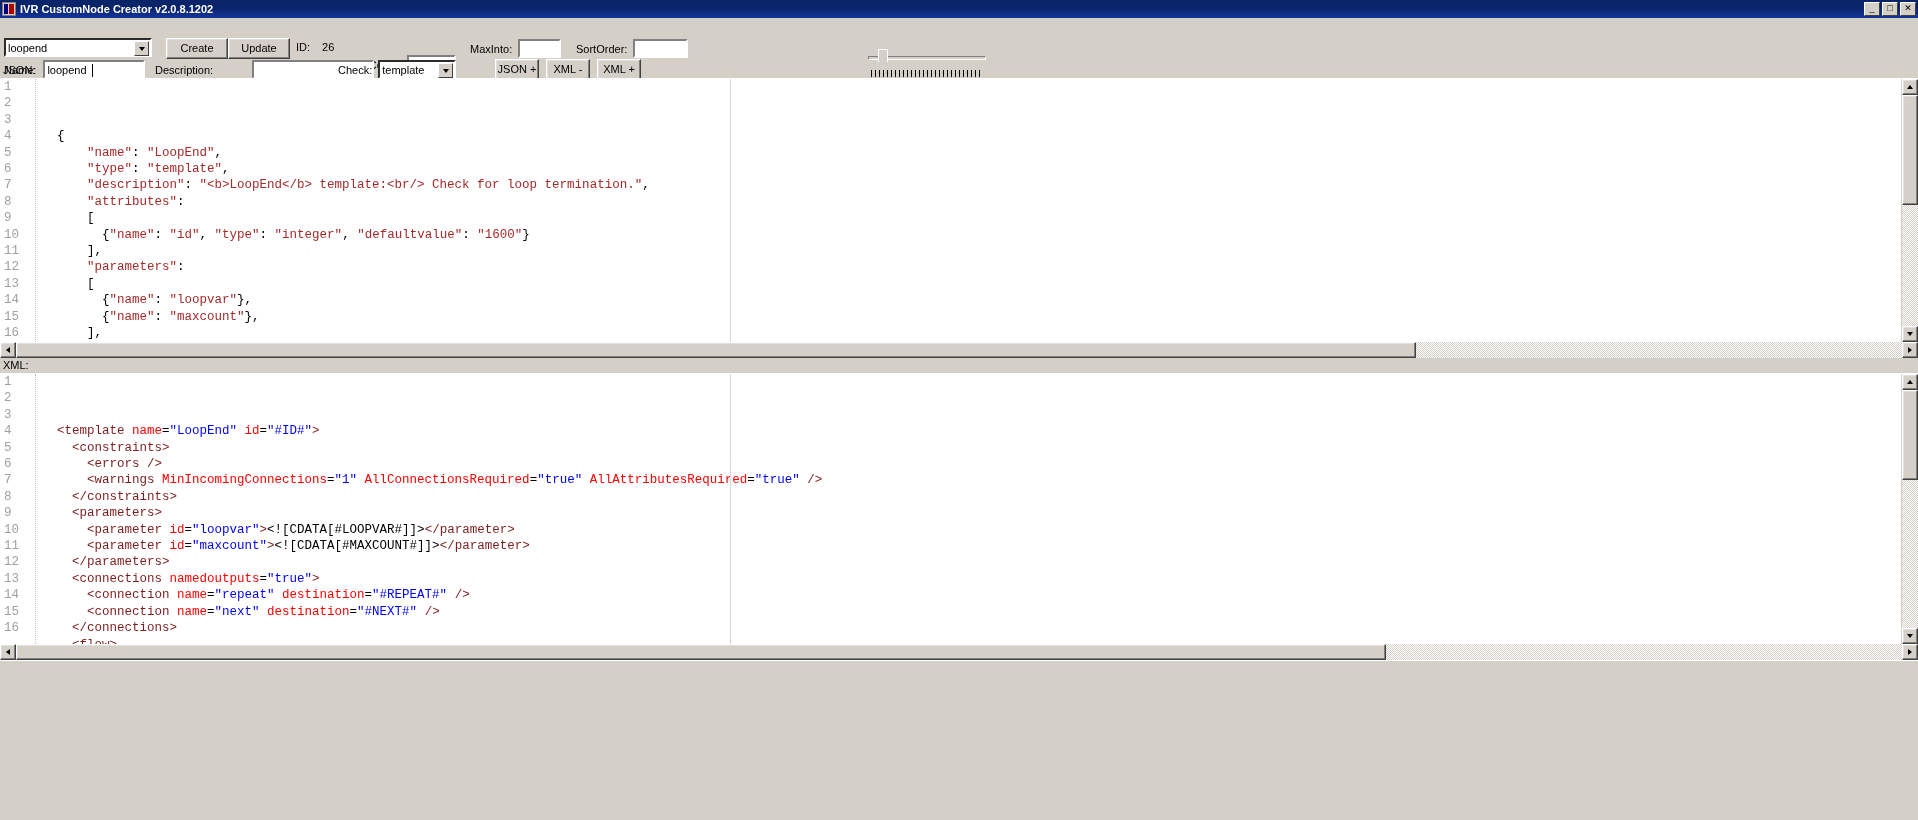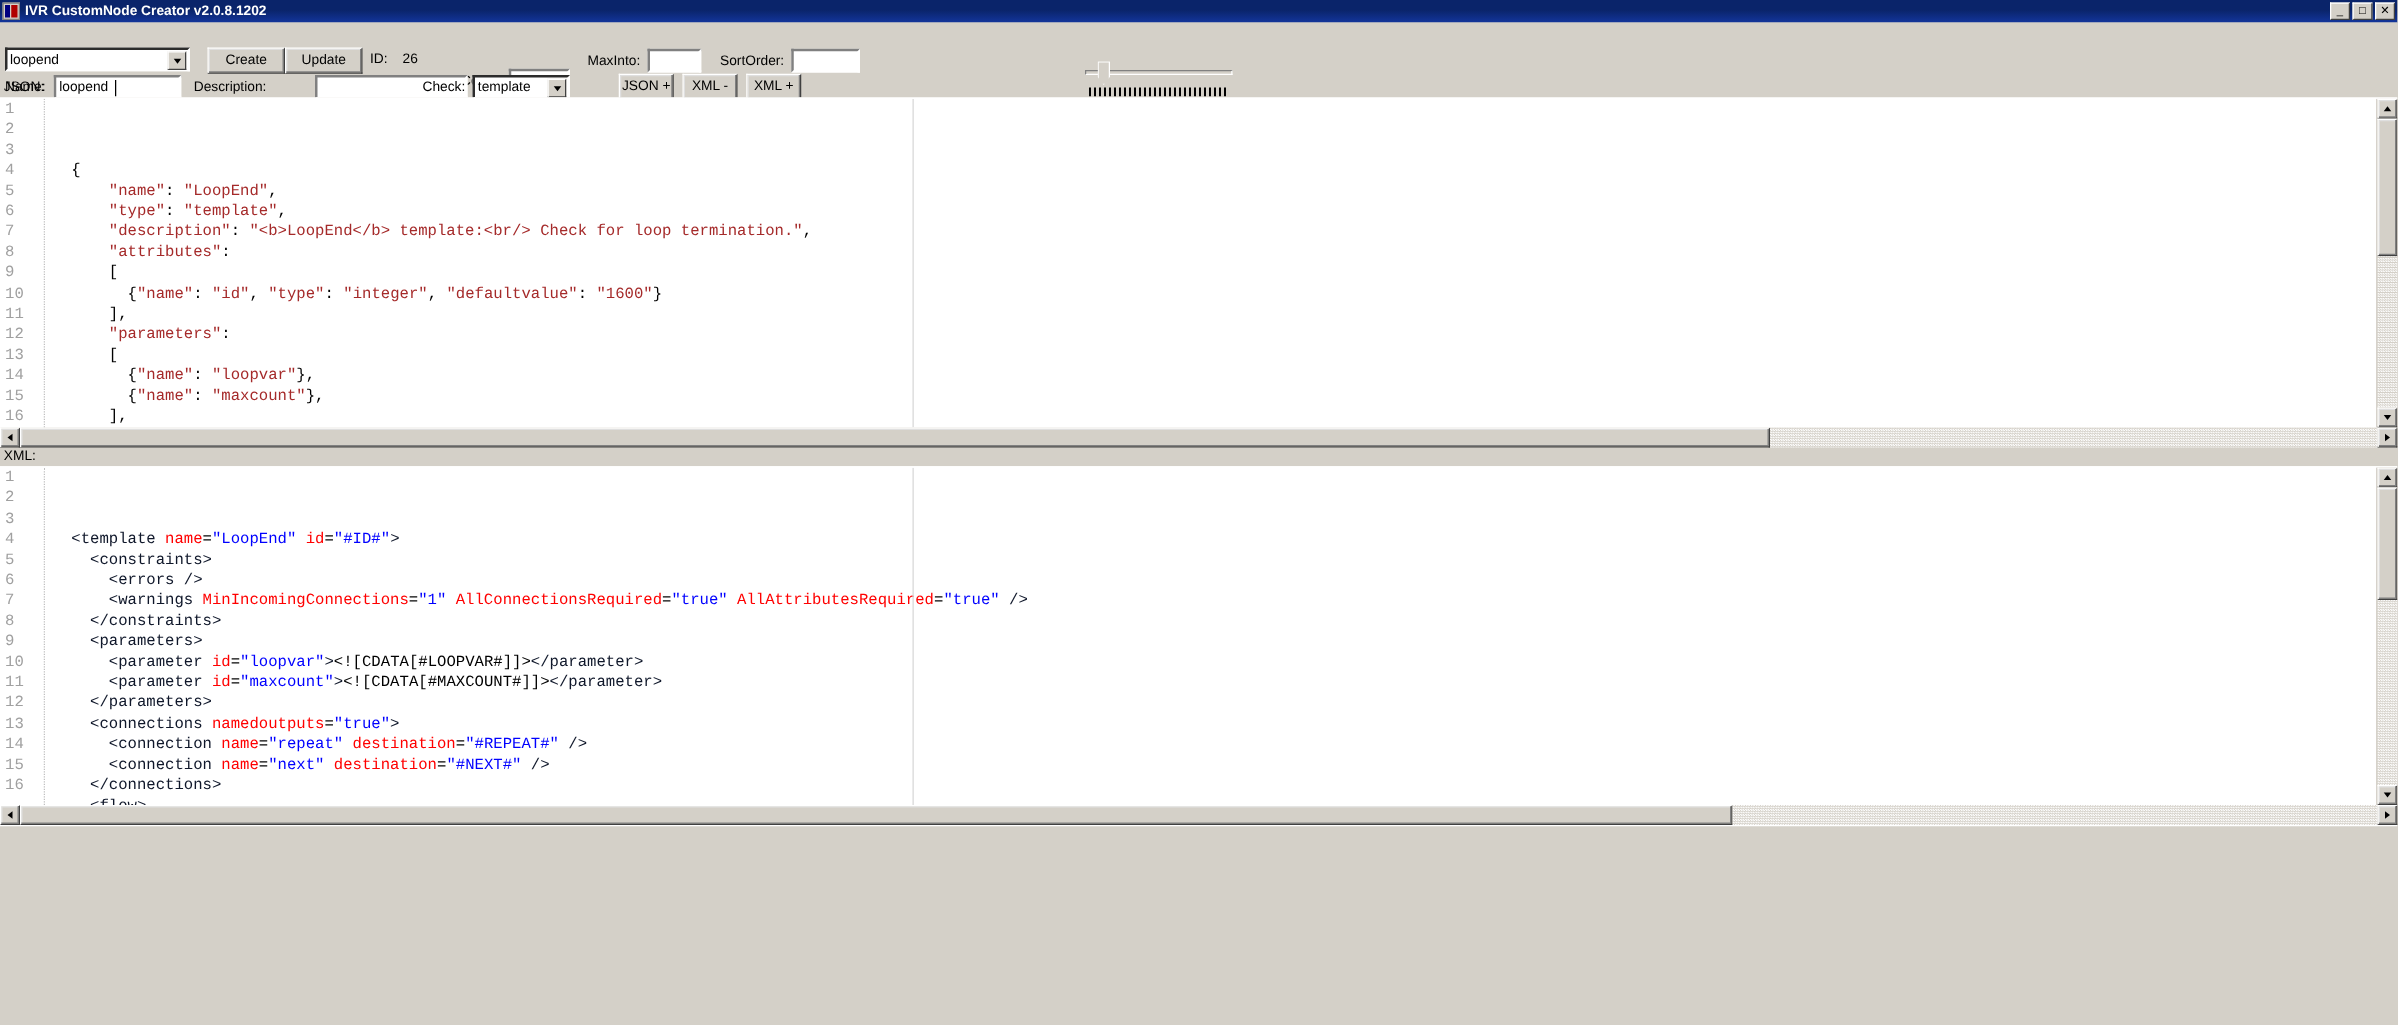--- a/index.html
+++ b/index.html
@@ -234,21 +234,21 @@
     position: absolute;
     top: 0; bottom: 0;
     left: 694px;
     width: 1px;
     background: #d8d8d8;
   }
   
   .j-str  { color: #a52a2a; }
   .j-punc { color: #000000; }
   
-  .x-tag  { color: #0f172a; }
+  .x-tag  { color: #7f1d1d; }
   .x-attr { color: #ff0000; }
   .x-val  { color: #0000ff; }
   .x-txt  { color: #000000; }
 
   
   .sb-v {
     flex: 0 0 auto;
     width: 16px;
     background: #d4d0c8;
     display: flex;

